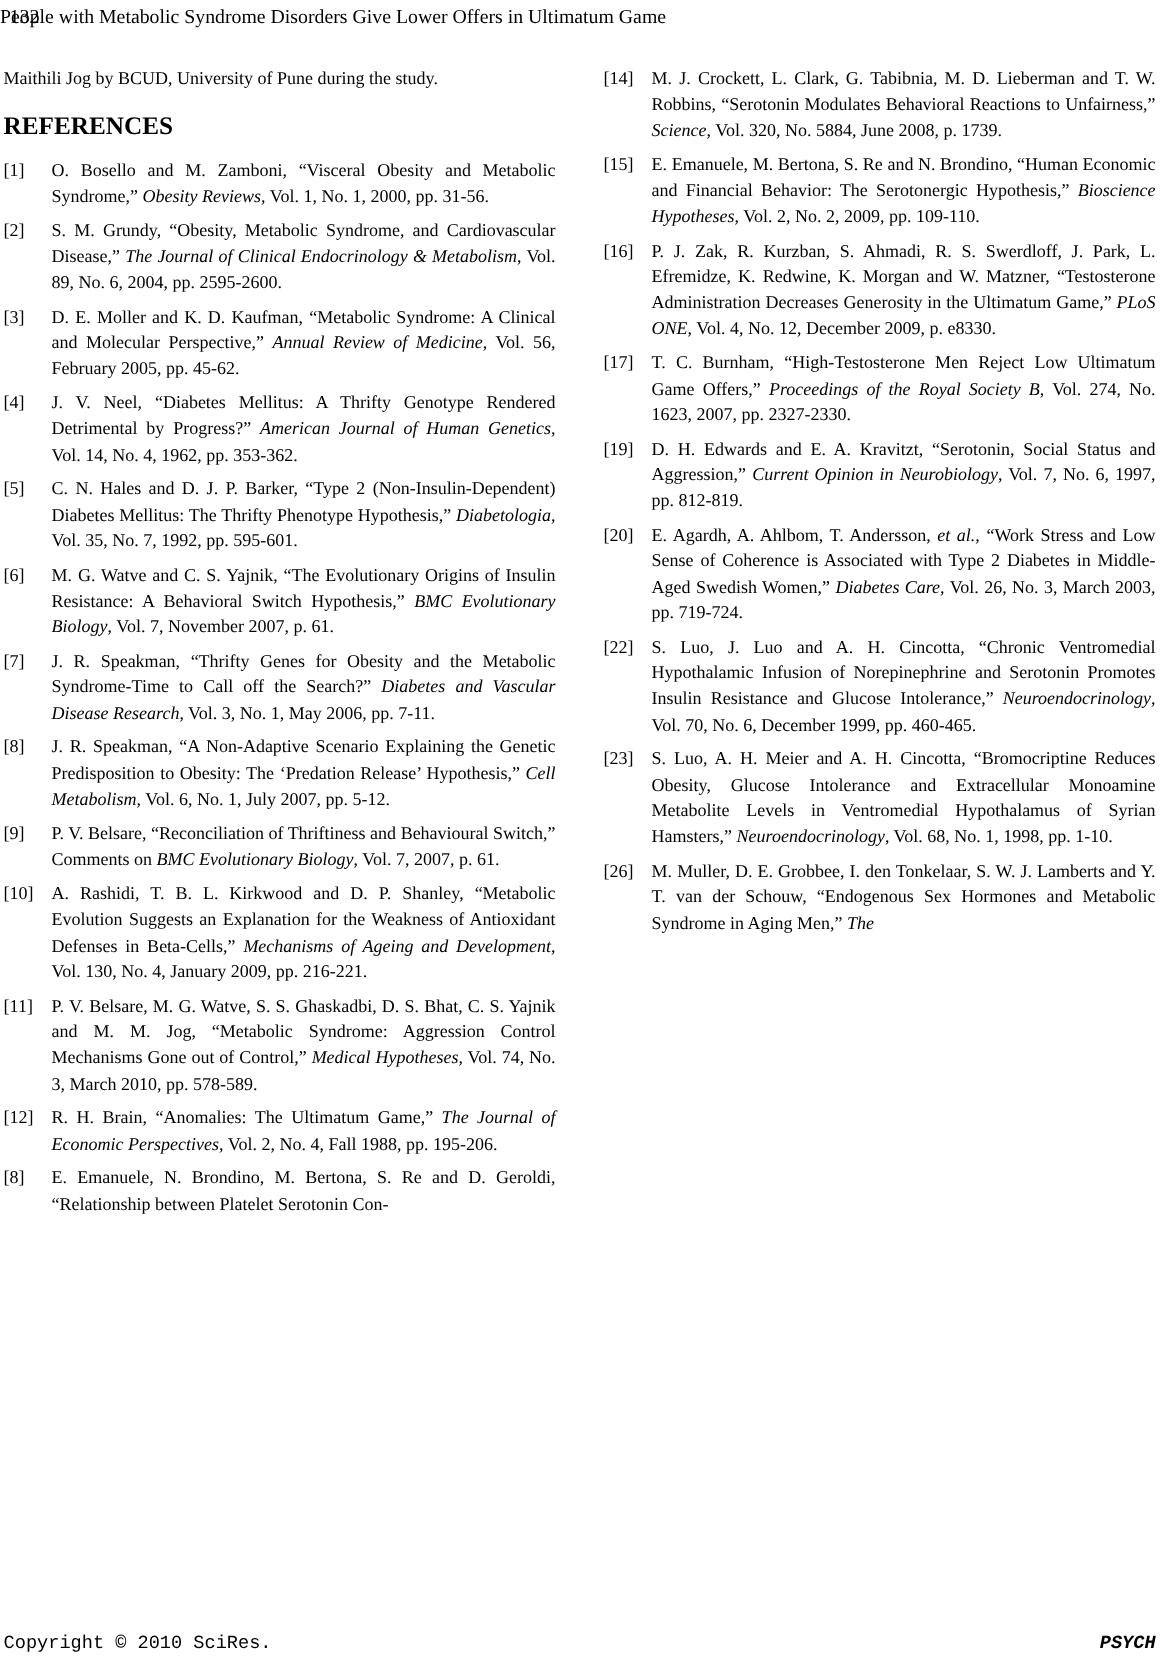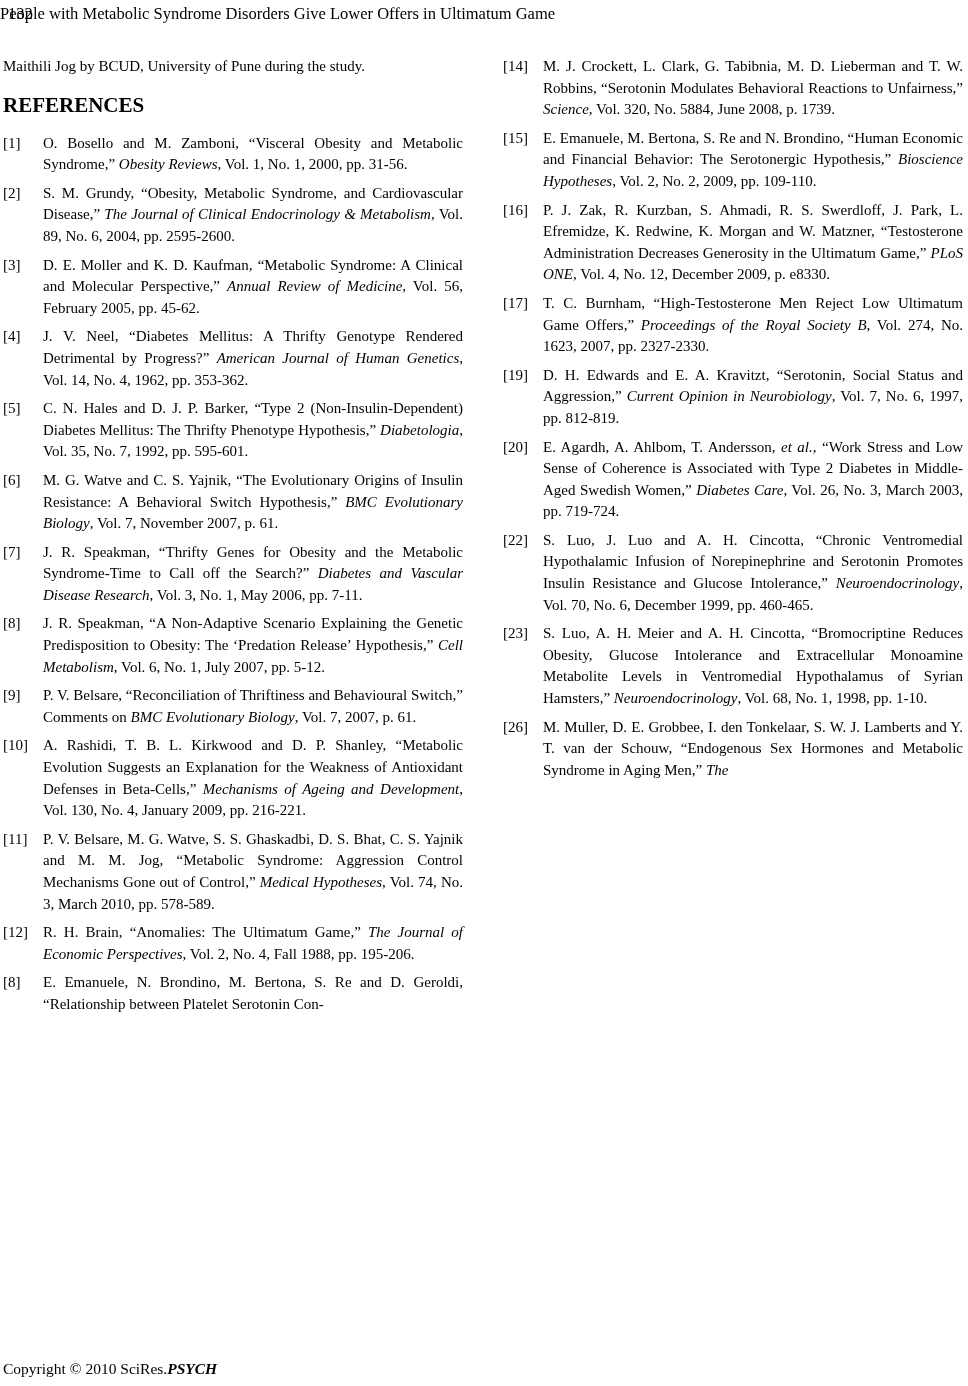--- a/index.html
+++ b/index.html
@@ -12,21 +12,21 @@
   .running-title{display:block;}
   .main{position:absolute;top:56px;left:3px;right:5px;display:flex;gap:40px;}
   .col{flex:1 1 0;font-size:15px;line-height:21.6px;text-align:justify;}
   .intro{margin:0 0 13px 0;text-align:justify;}
   .refs-heading{font-size:21px;font-weight:bold;margin:14px 0 15px 0;line-height:26px;}
   .ref{display:flex;margin-bottom:7px;}
   .ref-label{flex:0 0 40px;}
   .ref-text{flex:1 1 auto;text-align:justify;}
   .ref-cont{margin:0 0 7px 40px;text-align:justify;}
   em{font-style:italic;}
-  .footer{position:absolute;left:3px;right:23px;bottom:8px;font-size:15.5px;display:flex;align-items:baseline;}
+  .footer{position:absolute;left:3px;right:5px;bottom:8px;font-size:15.5px;display:flex;justify-content:space-between;align-items:baseline;font-family:Liberation Mono, monospace;}
   .journal{font-weight:bold;font-style:italic;}
 </style>
 </head>
 <body>
 
 <div class="page">
 
   <div class="header">
     <span class="page-number">132</span>
     <span class="running-title">People with Metabolic Syndrome Disorders Give Lower Offers in Ultimatum Game</span>

